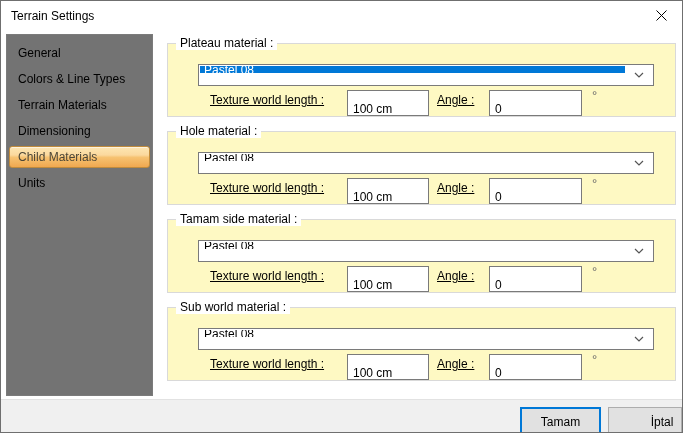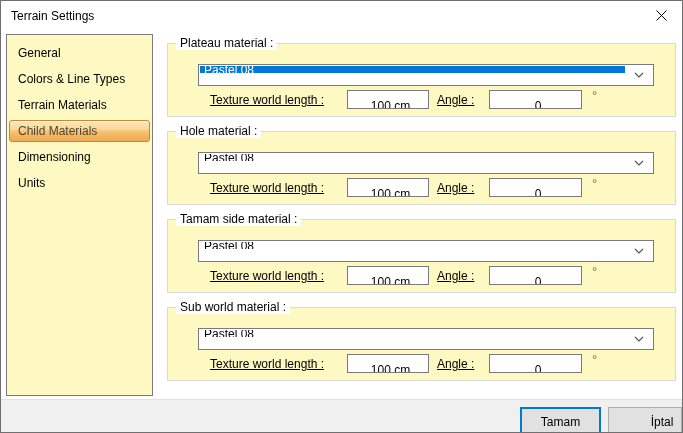--- a/index.html
+++ b/index.html
@@ -9,21 +9,21 @@
     background:#ffffff; border:1px solid #6f6f6f;
     overflow:hidden; font-size:12px; color:#000;
   }
   
   .titlebar { position:absolute; left:0; top:0; width:100%; height:31px; background:#fff; }
   .title { position:absolute; left:10px; top:0; line-height:31px; font-size:12px; color:#000; }
   .close-btn { position:absolute; right:2px; top:1px; width:38px; height:29px;
                display:flex; align-items:center; justify-content:center; }
   
   .sidebar { position:absolute; left:5px; top:33px; width:147px; height:362px;
-             background:#fef9c3; border:1px solid #7b7b7b; padding-top:5px; }
+             background:#737373; border:1px solid #7b7b7b; padding-top:5px; }
   .side-item { height:26px; display:flex; align-items:center; padding-left:9px;
                margin:0 2px; font-size:12px; color:#000; }
   .side-item.selected {
       height:22px; margin:2px 2px; padding-left:8px;
       border:1px solid #c08b3c; border-radius:3px; color:#4c4636;
       background:linear-gradient(180deg,#fde6b3 0%,#fbd99e 40%,#f6c271 52%,#f0a850 100%);
       box-shadow:inset 0 1px 0 rgba(255,255,255,.55);
   }
   
   .group { position:absolute; left:166px; width:509px; height:74px;
@@ -34,23 +34,23 @@
   .combo { position:absolute; left:30px; top:20px; width:456px; height:22px;
            border:1px solid #7a7a7a; background:#fff; display:flex; align-items:stretch; }
   .combo-text { flex:1; margin:1px 0 12px 1px; padding:0 4px; line-height:18px;
                 display:flex; align-items:center; font-size:12px; color:#000;
                 white-space:nowrap; overflow:hidden; }
   .combo.focused .combo-text { background:#0078d7; color:#fff; }
   .combo-arrow { width:28px; display:flex; align-items:center; justify-content:center; }
   .lbl { position:absolute; top:46px; height:21px; line-height:21px; font-size:12px; white-space:nowrap;text-decoration:underline; }
   .t-lbl { left:42px; }
   .a-lbl { left:269px; }
-  .txt { position:absolute; top:46px; height:19px; border:1px solid #7a7a7a;
+  .txt { position:absolute; top:46px; height:26px; border:1px solid #7a7a7a;
          background:#fff; font-family:"Liberation Sans", sans-serif; font-size:12px;
-         padding:12px 0 0 5px; color:#000; outline:none;text-align:center; }
+         padding:12px 0 0 5px; color:#000; outline:none; }
   .t-input { left:179px; width:82px; }
   .a-input { left:321px; width:93px; }
   .degree { position:absolute; left:424px; top:44px; font-size:13px; color:#6a6a6a; }
   
   .footer { position:absolute; left:0; top:398px; width:100%; height:35px;
             background:#f0f0f0; border-top:1px solid #e2e2e2; }
   .btn { position:absolute; top:7px; height:29px; background:#e1e1e1;
          display:flex; align-items:center; justify-content:center;
          font-size:12px; color:#000; cursor:default; }
   .btn-ok { left:519px; width:81px; border:2px solid #0078d7; }
@@ -70,22 +70,22 @@
           <line x1="10.5" y1="0.5" x2="0.5" y2="10.5" stroke="#000" stroke-width="1"></line>
         </svg>
       </span>
     </div>
   </div>
 
   <div class="sidebar">
     <div class="side-item">General</div>
     <div class="side-item">Colors &amp; Line Types</div>
     <div class="side-item">Terrain Materials</div>
+    <div class="side-item">Dimensioning</div>
     <div class="side-item selected">Child Materials</div>
-    <div class="side-item">Dimensioning</div>
     <div class="side-item">Units</div>
   </div>
 
   <div class="group g1">
     <span class="group-title">Plateau material :</span>
     <div class="combo focused">
       <span class="combo-text">Pastel 08</span>
       <span class="combo-arrow">
         <svg width="10" height="6" viewBox="0 0 10 6">
             <polyline points="1,1 5,5 9,1" fill="none" stroke="#555" stroke-width="1.2"></polyline>

